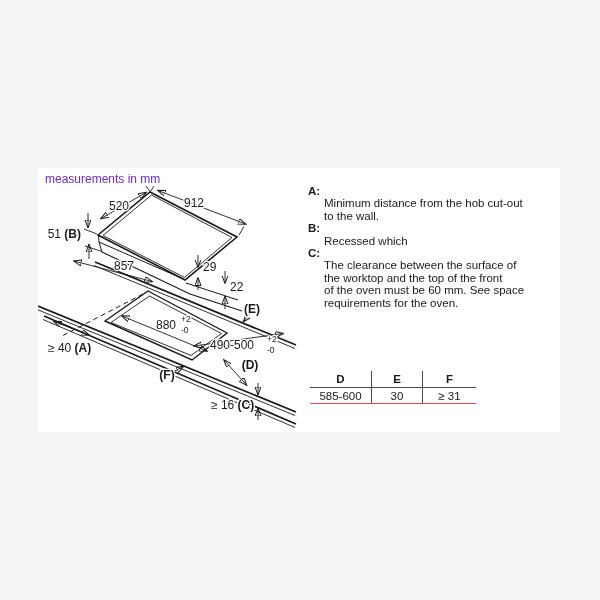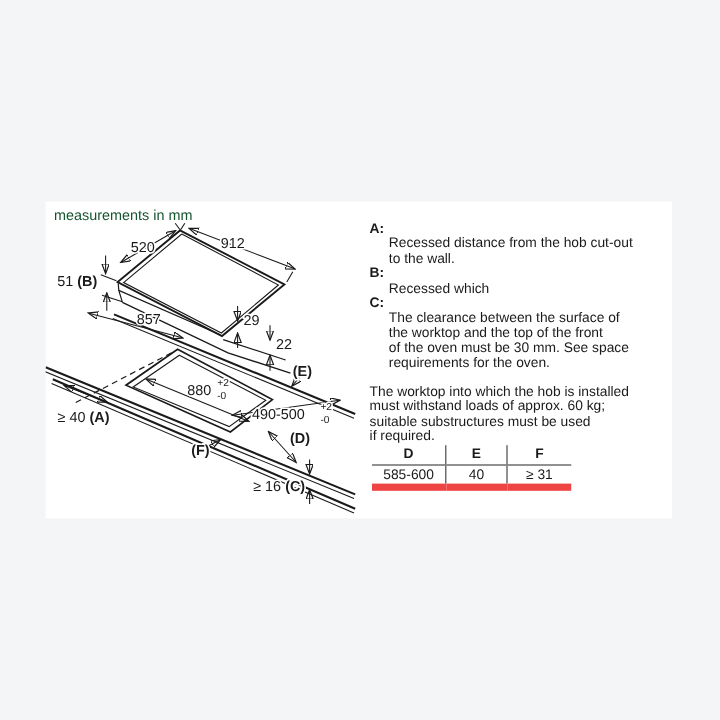--- a/index.html
+++ b/index.html
@@ -9,21 +9,21 @@
     font-family:"Liberation Sans", sans-serif;
     color:#111;
     -webkit-font-smoothing:antialiased;
   }
   .panel{
     position:absolute;left:38px;top:168px;width:522px;height:264px;
     background:#ffffff;
   }
   .note{
     position:absolute;left:7px;top:4px;
-    font-size:12px;color:#14532d;
+    font-size:12px;color:#6d28d9;
   }
   svg.diagram{position:absolute;left:0;top:0;}
   svg.diagram line, svg.diagram polyline, svg.diagram polygon, svg.diagram path{
     stroke:#1a1a1a;fill:none;stroke-linecap:butt;
   }
   svg.diagram text{
     font-family:"Liberation Sans", sans-serif;
     font-size:12px;fill:#1a1a1a;stroke:#ffffff;stroke-width:2.6px;
     paint-order:stroke fill;
   }
@@ -45,21 +45,21 @@
     text-align:center;padding:0 4px;height:15px;
     border:0;
   }
   table.spec th{font-weight:700;height:16px;}
   table.spec .c0{width:53px;}
   table.spec .c1{width:42px;}
   table.spec .c2{width:45px;}
   table.spec td.c1, table.spec td.c2,
   table.spec th.c1, table.spec th.c2{border-left:1px solid #4a4a4a;}
   table.spec thead th{border-bottom:1px solid #4a4a4a;}
-  table.spec tbody tr:first-child td{border-bottom:6px solid #ef4444;}
+  table.spec tbody tr:first-child td{border-bottom:1px solid #ef4444;}
 </style>
 </head>
 <body>
 
 <div class="panel">
 
   <div class="note">measurements in mm</div>
 
   <svg class="diagram" width="280" height="264" viewBox="38 168 280 264" xmlns="http://www.w3.org/2000/svg">
     <defs>
@@ -158,48 +158,44 @@
       <text class="b" x="250" y="369" text-anchor="middle">(D)</text>
     </g>
     <g>
       <line x1="174" y1="371.5" x2="183.5" y2="366.5" stroke-width="0.9" marker-end="url(#ae)"></line>
       <text class="b" x="167" y="379" text-anchor="middle">(F)</text>
     </g>
   </svg>
 
   <div class="rightcol">
     <div class="legend-item">
-      <span class="key">A:</span><span>Recessed distance from the hob cut-out
+      <span class="key">A:</span><span>Minimum distance from the hob cut-out
 to the wall.</span>
     </div>
     <div class="legend-item">
       <span class="key">B:</span><span>Recessed which</span>
     </div>
     <div class="legend-item">
       <span class="key">C:</span><span>The clearance between the surface of
 the worktop and the top of the front
-of the oven must be 30 mm. See space
+of the oven must be 60 mm. See space
 requirements for the oven.</span>
     </div>
-    <div class="para">The worktop into which the hob is installed
-must withstand loads of approx. 60 kg;
-suitable substructures must be used
-if required.</div>
   </div>
 
   <table class="spec">
     <thead>
       <tr>
         <th class="c0">D</th>
         <th class="c1">E</th>
         <th class="c2">F</th>
       </tr>
     </thead>
     <tbody>
       <tr>
         <td class="c0">585-600</td>
-        <td class="c1">40</td>
+        <td class="c1">30</td>
         <td class="c2">≥ 31</td>
       </tr>
     </tbody>
   </table>
 
 </div>
 
 </body></html>

